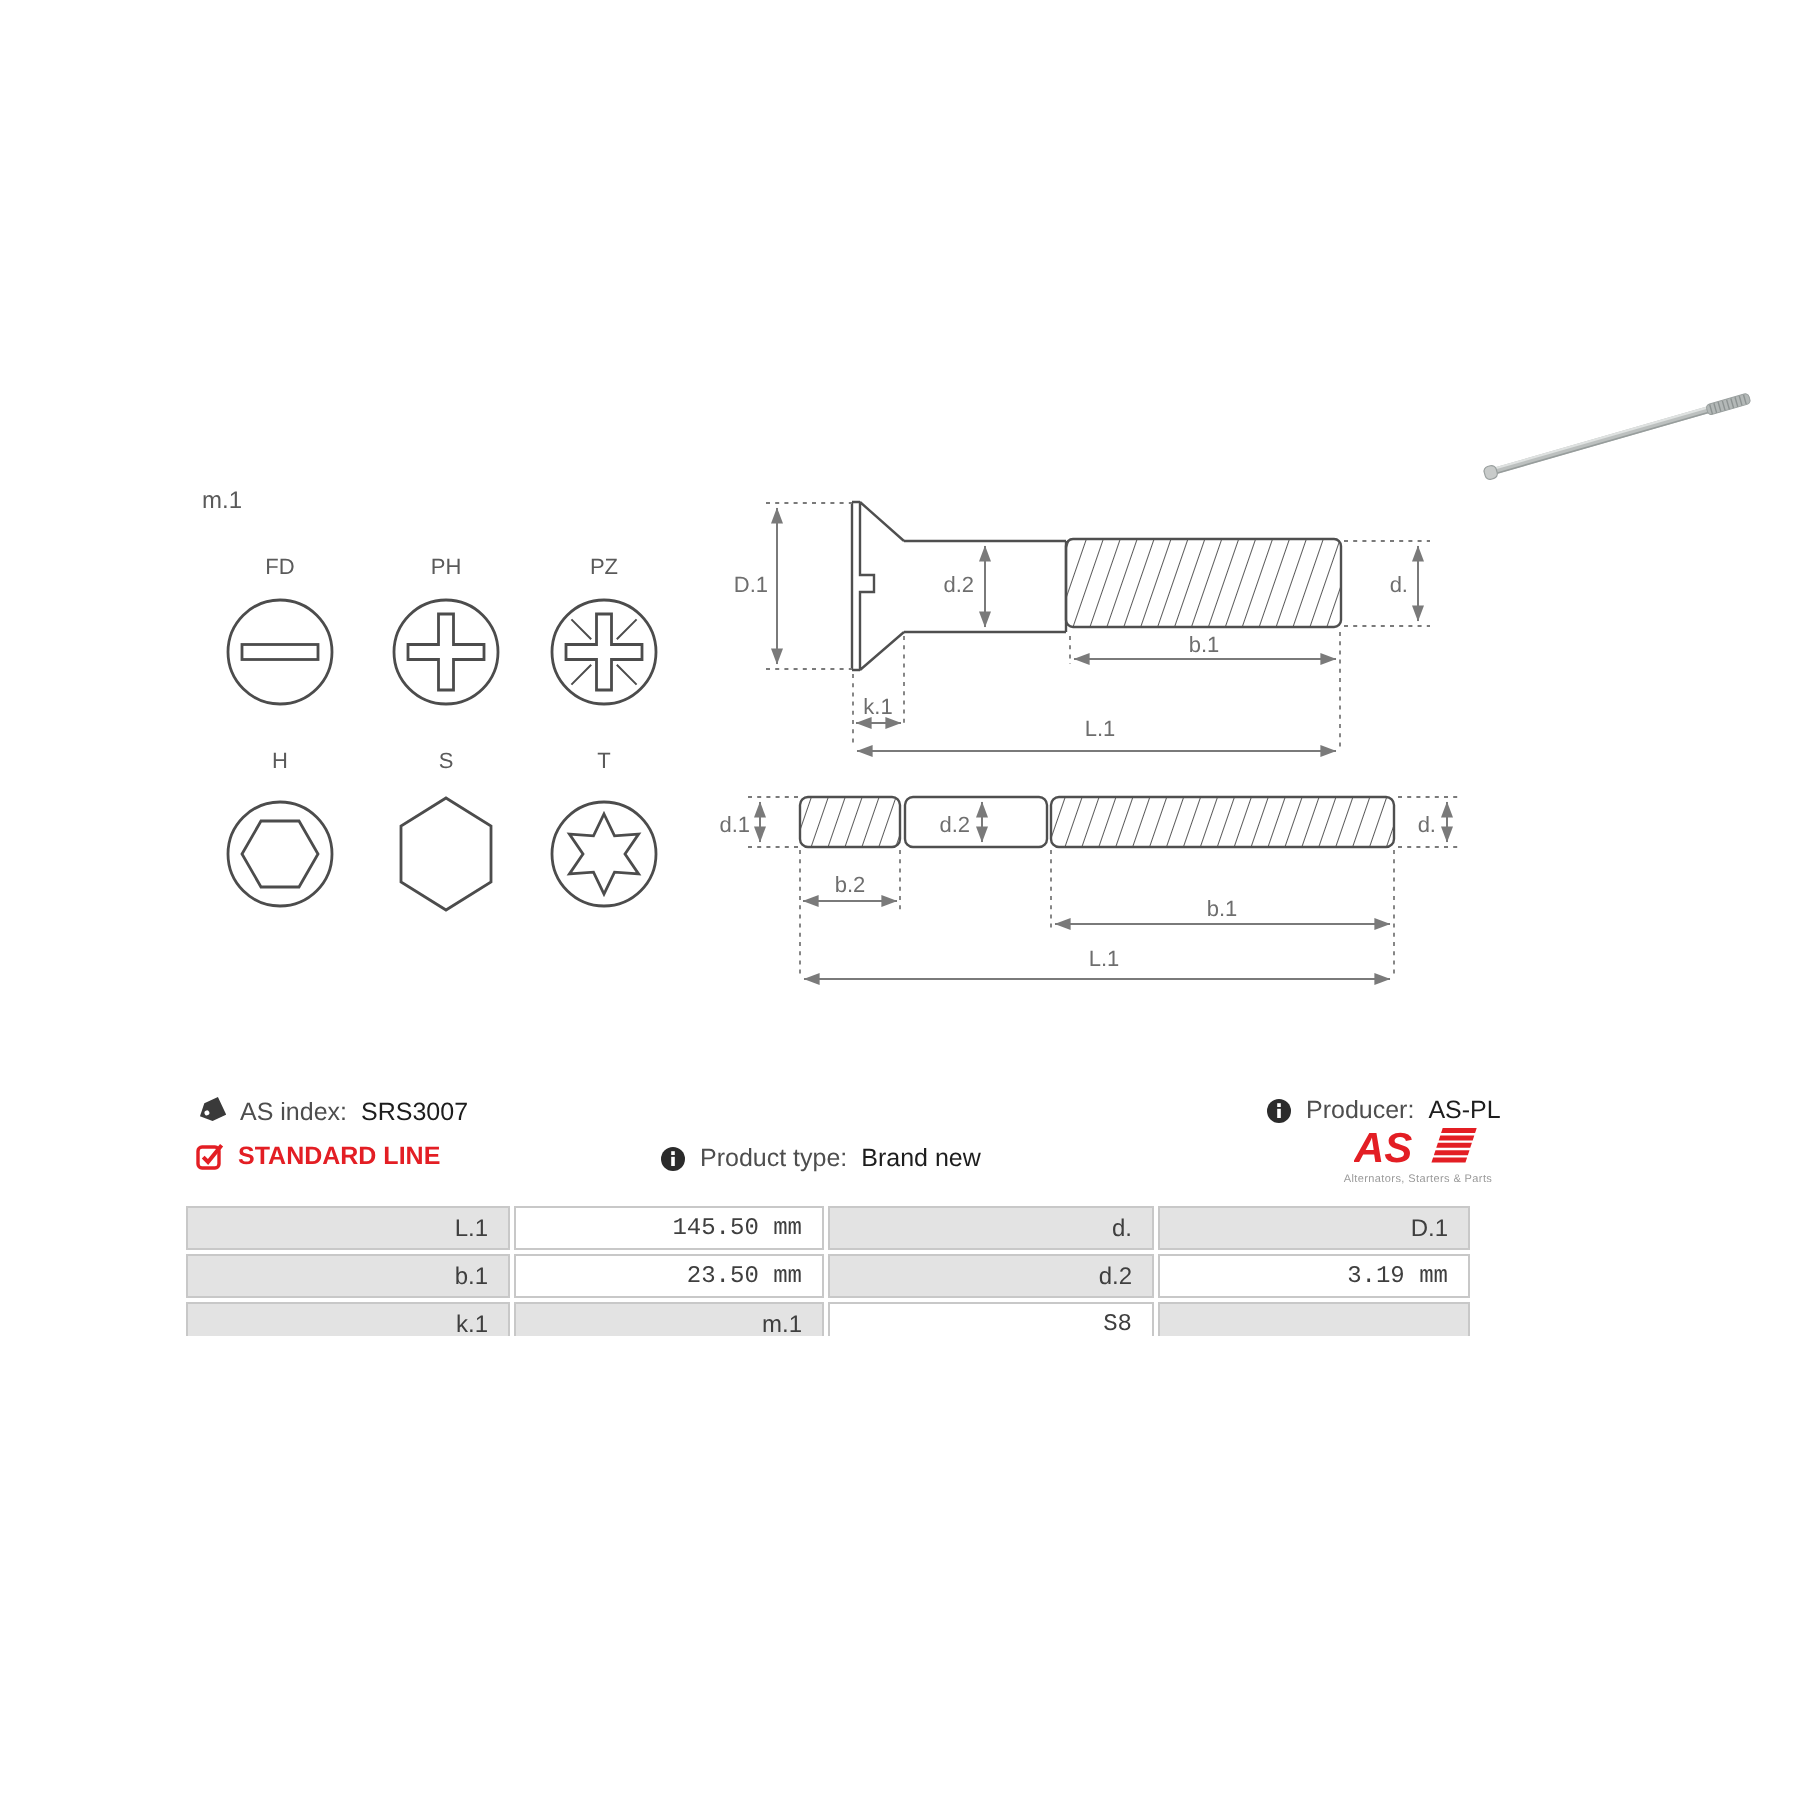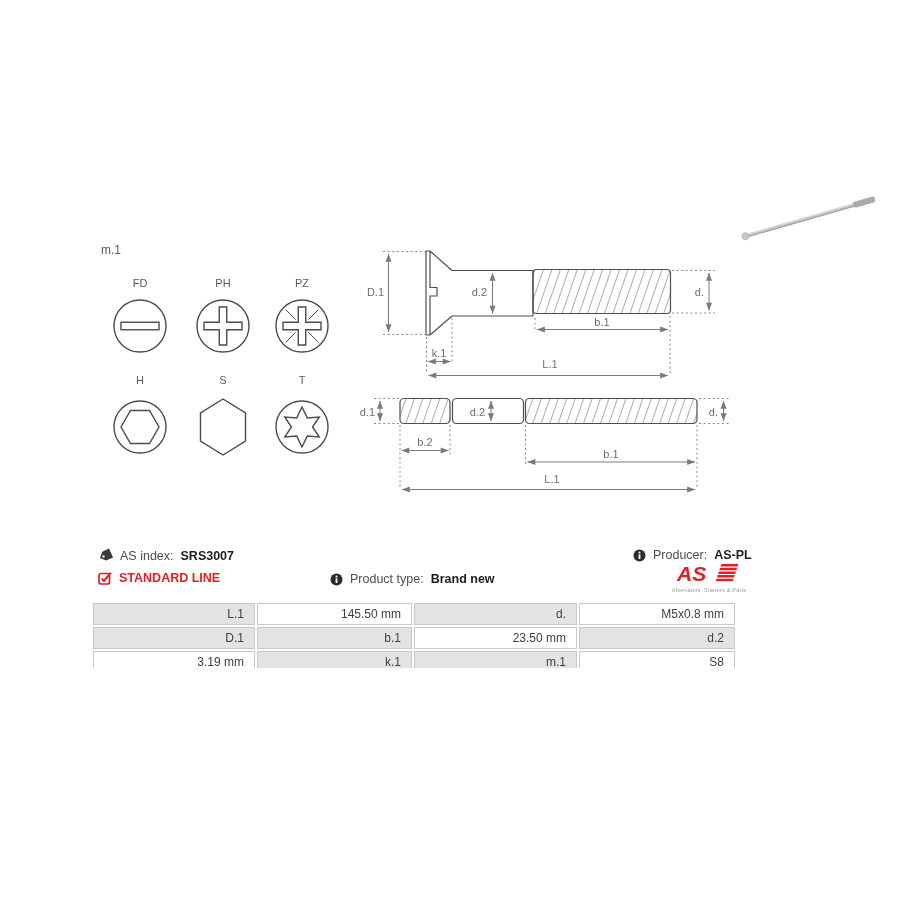--- a/index.html
+++ b/index.html
@@ -5,31 +5,31 @@
   html,body{margin:0;padding:0;background:#fff;}
   #page{position:relative;width:900px;height:668px;background:#ffffff;overflow:hidden;
         font-family:"Liberation Sans",sans-serif;margin-left:35px;}
   .abs{position:absolute;}
   svg text{font-family:"Liberation Sans",sans-serif;}
   .dimtxt{font-size:11px;fill:#6e6e6e;}
   .icolbl{font-size:11px;fill:#5a5a5a;text-anchor:middle;}
   #m1-label{left:66px;top:243px;font-size:12px;color:#5a5a5a;}
   
   .inforow{display:flex;align-items:center;gap:7px;font-size:12.5px;color:#4e4e4e;white-space:nowrap;}
-  .inforow b{color:#1d1d1d;font-weight:bold;}
+  .inforow b{color:#1d1d1d;font-weight:normal;}
   #info-standard{color:#e31e24;font-weight:bold;text-align:center;}
   
   #logo-sub{left:628px;top:587px;width:92px;text-align:center;font-size:5.5px;color:#9a9a9a;letter-spacing:.2px;}
   
   #spec-table{left:58px;top:603px;width:644px;display:grid;
       grid-template-columns:162px 155px 163px 156px;grid-auto-rows:22px;gap:2px;}
   .cell{border:1px solid #c8c8c8;box-sizing:border-box;display:flex;align-items:center;
       justify-content:flex-end;padding-right:10px;font-size:12px;color:#3f3f3f;}
   .cell.lbl{background:#e3e3e3;}
-  .cell.val{background:#ffffff;}
+  .cell.val{background:#ffffff;font-family:Liberation Mono, monospace;}
 </style>
 </head>
 <body>
 
 <div id="page">
 
   <svg class="abs" style="left:695px;top:182px" width="170" height="65" viewBox="0 0 170 65">
     <g transform="rotate(-16 18 54)">
       <rect x="16" y="51.6" width="134" height="3.4" fill="#bcc0bf"></rect>
       <rect x="16" y="51.6" width="134" height="1.1" fill="#dfe2e1"></rect>
@@ -230,21 +230,20 @@
         <rect x="38" y="16.8" width="17" height="2.5"></rect>
       </g>
     </svg>
   </div>
   <div class="abs" id="logo-sub">Alternators, Starters &amp; Parts</div>
 
   <div class="abs" id="spec-table">
     <div class="cell lbl">L.1</div>
     <div class="cell val">145.50 mm</div>
     <div class="cell lbl">d.</div>
-    <div class="cell val">M5x0.8 mm</div>
     <div class="cell lbl">D.1</div>
     <div class="cell lbl">b.1</div>
     <div class="cell val">23.50 mm</div>
     <div class="cell lbl">d.2</div>
     <div class="cell val">3.19 mm</div>
     <div class="cell lbl">k.1</div>
     <div class="cell lbl">m.1</div>
     <div class="cell val">S8</div>
     <div class="cell lbl"></div>
     <div class="cell val"></div>

